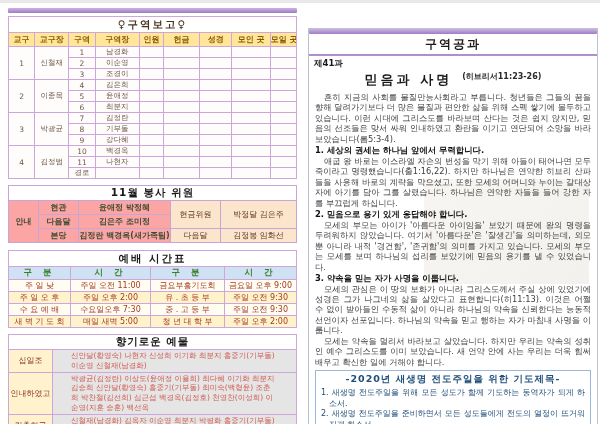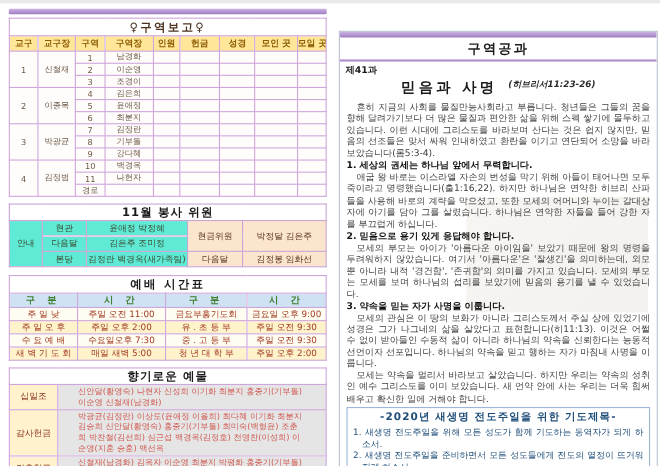--- a/index.html
+++ b/index.html
@@ -22,21 +22,21 @@
   .t1 th,.t1 td{border:1px solid #cfa6dc;}
   .t1 .t-title{height:15px;font-size:10.5px;font-weight:bold;color:#4a3220;letter-spacing:2px;background:#fff;}
   .t1 .cols th{height:13px;background:#ffe699;color:#8a5a00;font-size:8px;font-weight:bold;}
   .t1 tbody td{height:9px;font-size:7.5px;color:#6d5846;text-align:center;background:#fffdfb;}
 
   
   .t2{margin-top:6px;border:1.5px solid #b58ccb;}
   .t2 th,.t2 td{border:1px solid #c8a5d4;}
   .t2 .t2-title{height:14px;font-size:10.5px;font-weight:bold;color:#1a1a1a;background:#fff;letter-spacing:1px;}
   .t2 td{height:13px;font-size:8px;text-align:center;}
-  .green{background:#5eead4;color:#3d4a33;}
+  .green{background:#fca5a5;color:#3d4a33;font-weight:bold;}
   .peach{background:#fce5cd;color:#5b3a1e;}
 
   
   .t3{margin-top:7px;border:1.5px solid #b58ccb;}
   .t3 th,.t3 td{border:1px solid #cfa6dc;}
   .t3 .t3-title{height:15px;font-size:10.5px;font-weight:bold;color:#1a1a1a;background:#fff;letter-spacing:2px;}
   .t3 .sched-head th{height:12px;background:#cfe2f3;color:#3a7d2c;font-size:8.5px;font-weight:bold;letter-spacing:4px;}
   .t3 tbody td{height:11px;font-size:8px;color:#a33c22;text-align:center;}
   .t3 tbody tr:nth-child(odd) td{background:#fffdf2;}
   .t3 tbody tr:nth-child(even) td{background:#fff3cc;}
@@ -54,21 +54,21 @@
     border:1px solid #b9c2d0;background:#fff;overflow:hidden;
   }
   .watermark{position:absolute;left:115px;top:150px;width:165px;height:105px;
     background:linear-gradient(135deg,#ddd2c4,#c9bfae);opacity:.22;z-index:0;}
   .r-content{position:relative;z-index:1;}
   .gp-header{text-align:center;font-weight:bold;font-size:12px;color:#1a1a1a;
     padding:2px 0 1px;border-bottom:2px solid #b18fcf;letter-spacing:2px;}
   .lesson-no{font-size:8.5px;font-weight:bold;color:#1a1a1a;padding:2px 5px 0;}
   .lesson-title-row{display:flex;justify-content:center;align-items:flex-start;gap:10px;padding:1px 0 3px;}
   .lesson-title{font-size:13px;font-weight:bold;color:#1a1a1a;letter-spacing:3px;}
-  .scripture{font-size:8px;font-weight:bold;color:#2a2a2a;font-style:italic;}
+  .scripture{font-size:8px;font-weight:bold;color:#2a2a2a;}
   .body-text{padding:0 6px;font-size:8.3px;line-height:1.26;color:#414141;text-align:justify;}
   .body-text p{margin:0;text-indent:9px;white-space:normal;}
   .sec-head{margin:1px 0 0;font-size:8.4px;font-weight:bold;color:#111;}
   .prayer{margin:3px 6px 0;border:1px solid #9db6dc;color:#1f4e79;padding:2px 5px 4px;background:#fff;}
   .prayer-title{text-align:center;font-weight:bold;font-size:9.5px;letter-spacing:1px;}
   .prayer ul{margin:2px 0 0;padding:0 0 0 8px;list-style:none;}
   .prayer li{font-size:8px;line-height:1.32;text-align:justify;text-indent:-8px;white-space:normal;}
 </style>
 </head>
 <body>
@@ -315,21 +315,21 @@
       <tr>
           <td class="t4-title" colspan="2">향기로운 예물</td>
         </tr>
     </thead>
     <tbody id="t4-body">
         <tr>
           <td class="olabel">십일조</td>
           <td class="ovalue">신안달(황영숙) 나현자 신성희 이기화 최분지 홍중기(기부돌) 이순영 신철재(남경화)</td>
         </tr>
         <tr>
-          <td class="olabel">감사헌금</td>
+          <td class="olabel">인내하였고</td>
           <td class="ovalue">박광균(김정란) 이상도(윤애정 이율희) 최다혜 이기화 최분지 김승희 신안달(황영숙) 홍중기(기부돌) 최미숙(백형윤) 조춘희 박찬철(김선희) 심근섭 백경옥(김정호) 천영찬(이성희) 이순영(지훈 승훈) 백선옥</td>
         </tr>
         <tr>
           <td class="olabel">건축헌금</td>
           <td class="ovalue">신철재(남경화) 김옥자 이순영 최분지 박평화 홍중기(기부돌) 김정봉(김대엽) 제1여전도회</td>
         </tr>
       </tbody>
   </table>
 </div>
 

